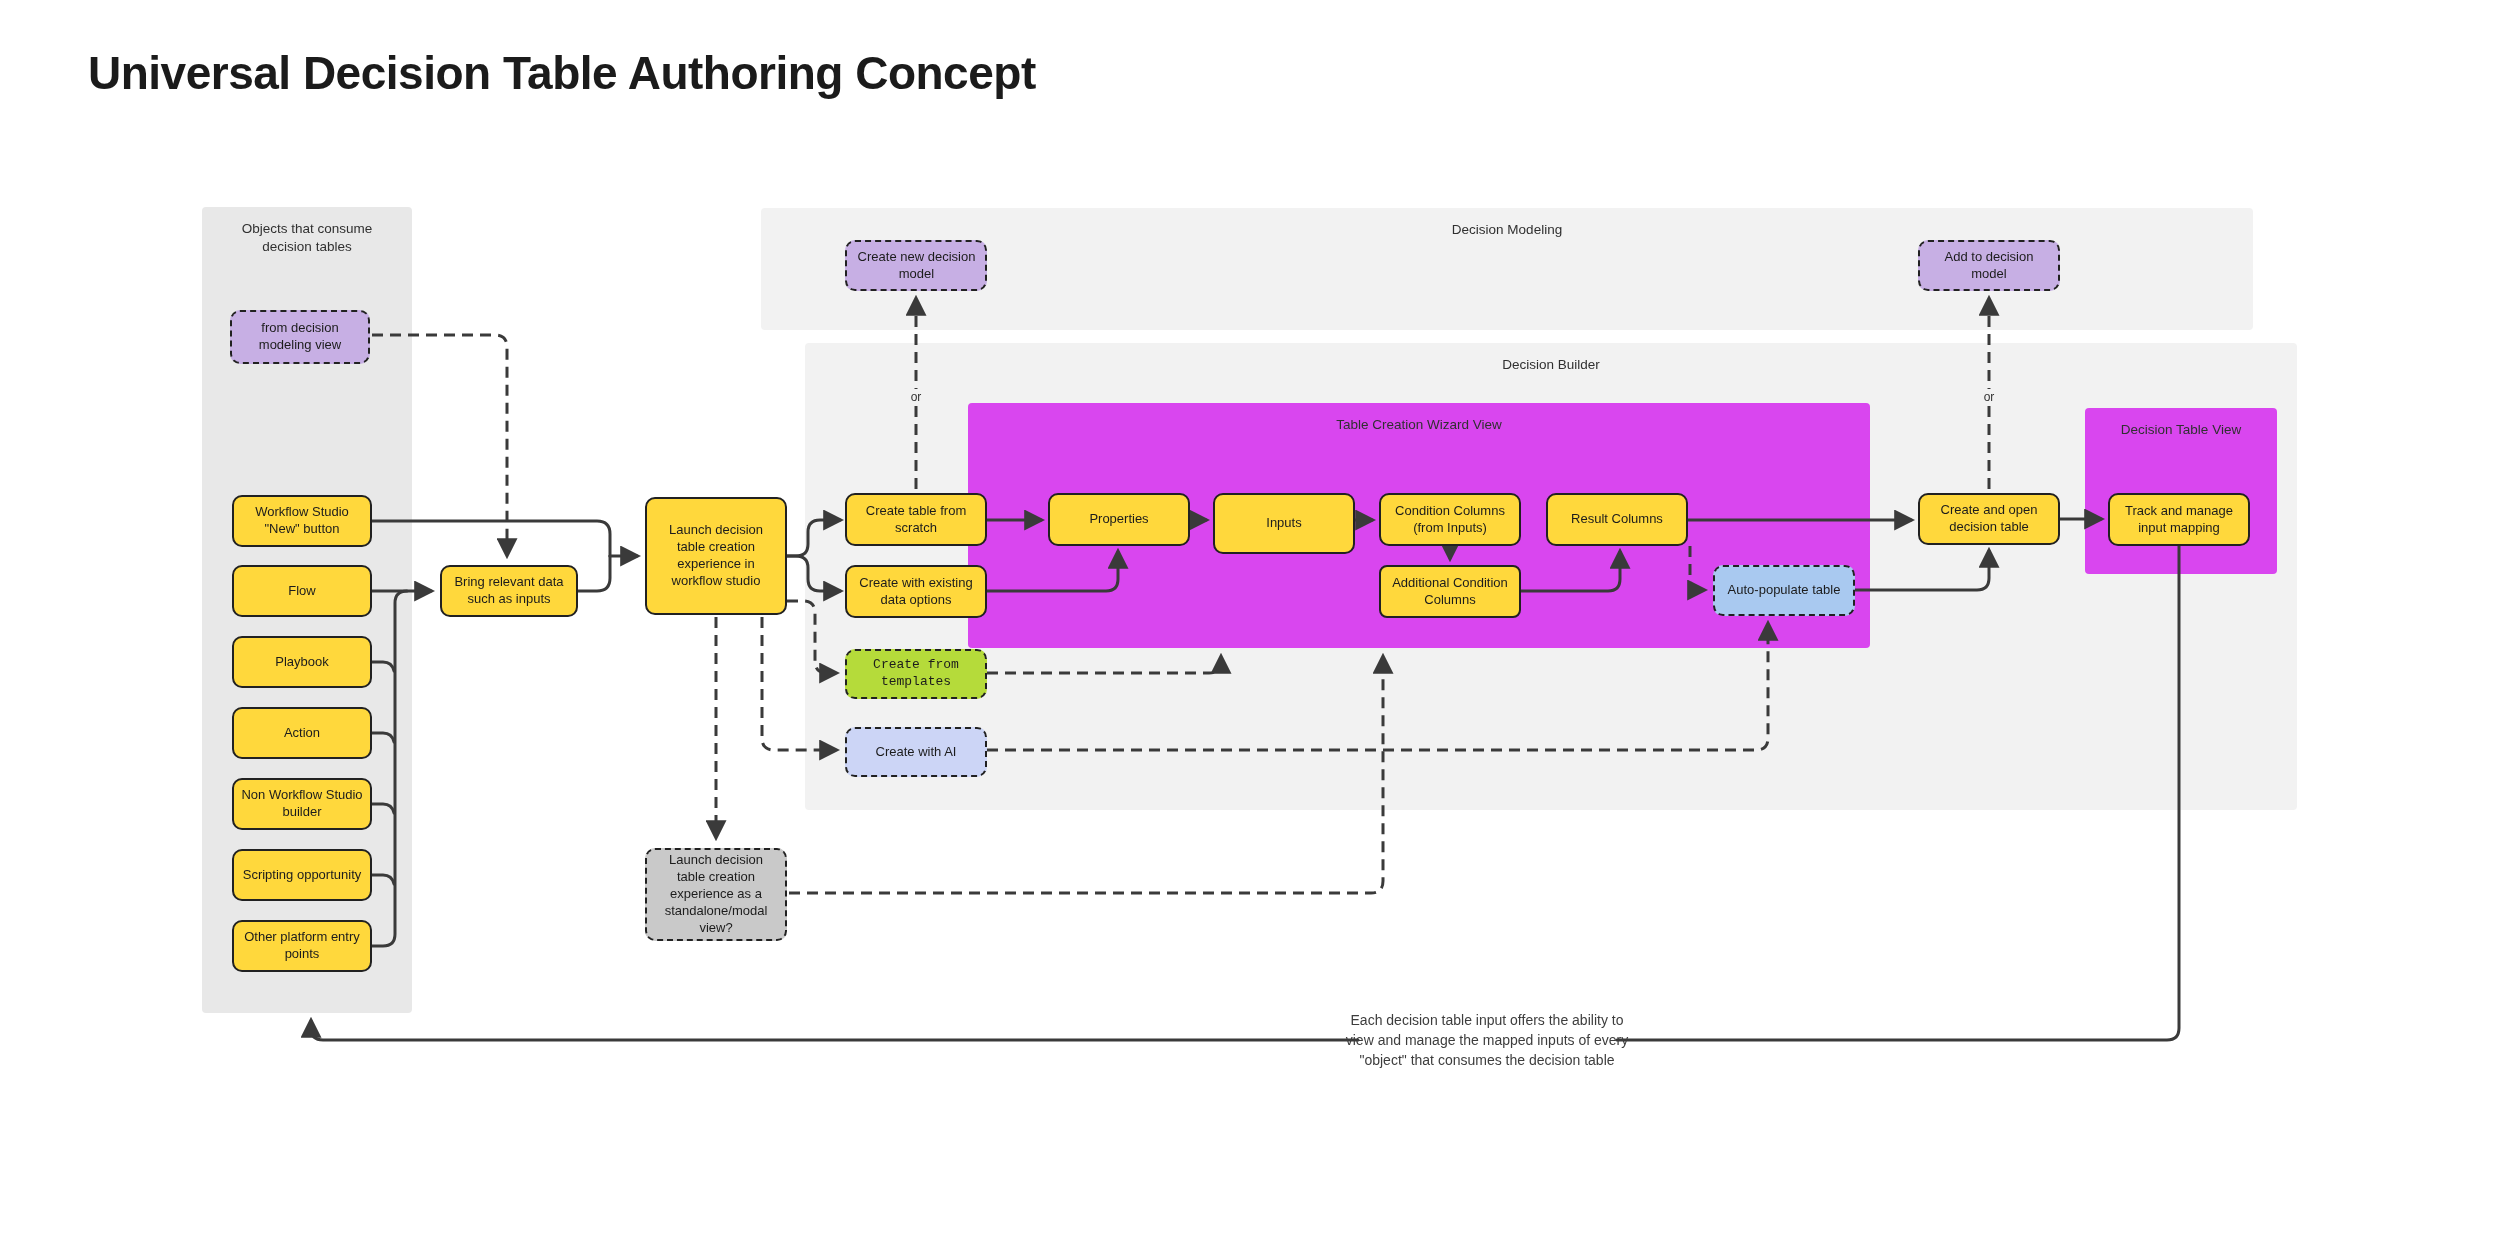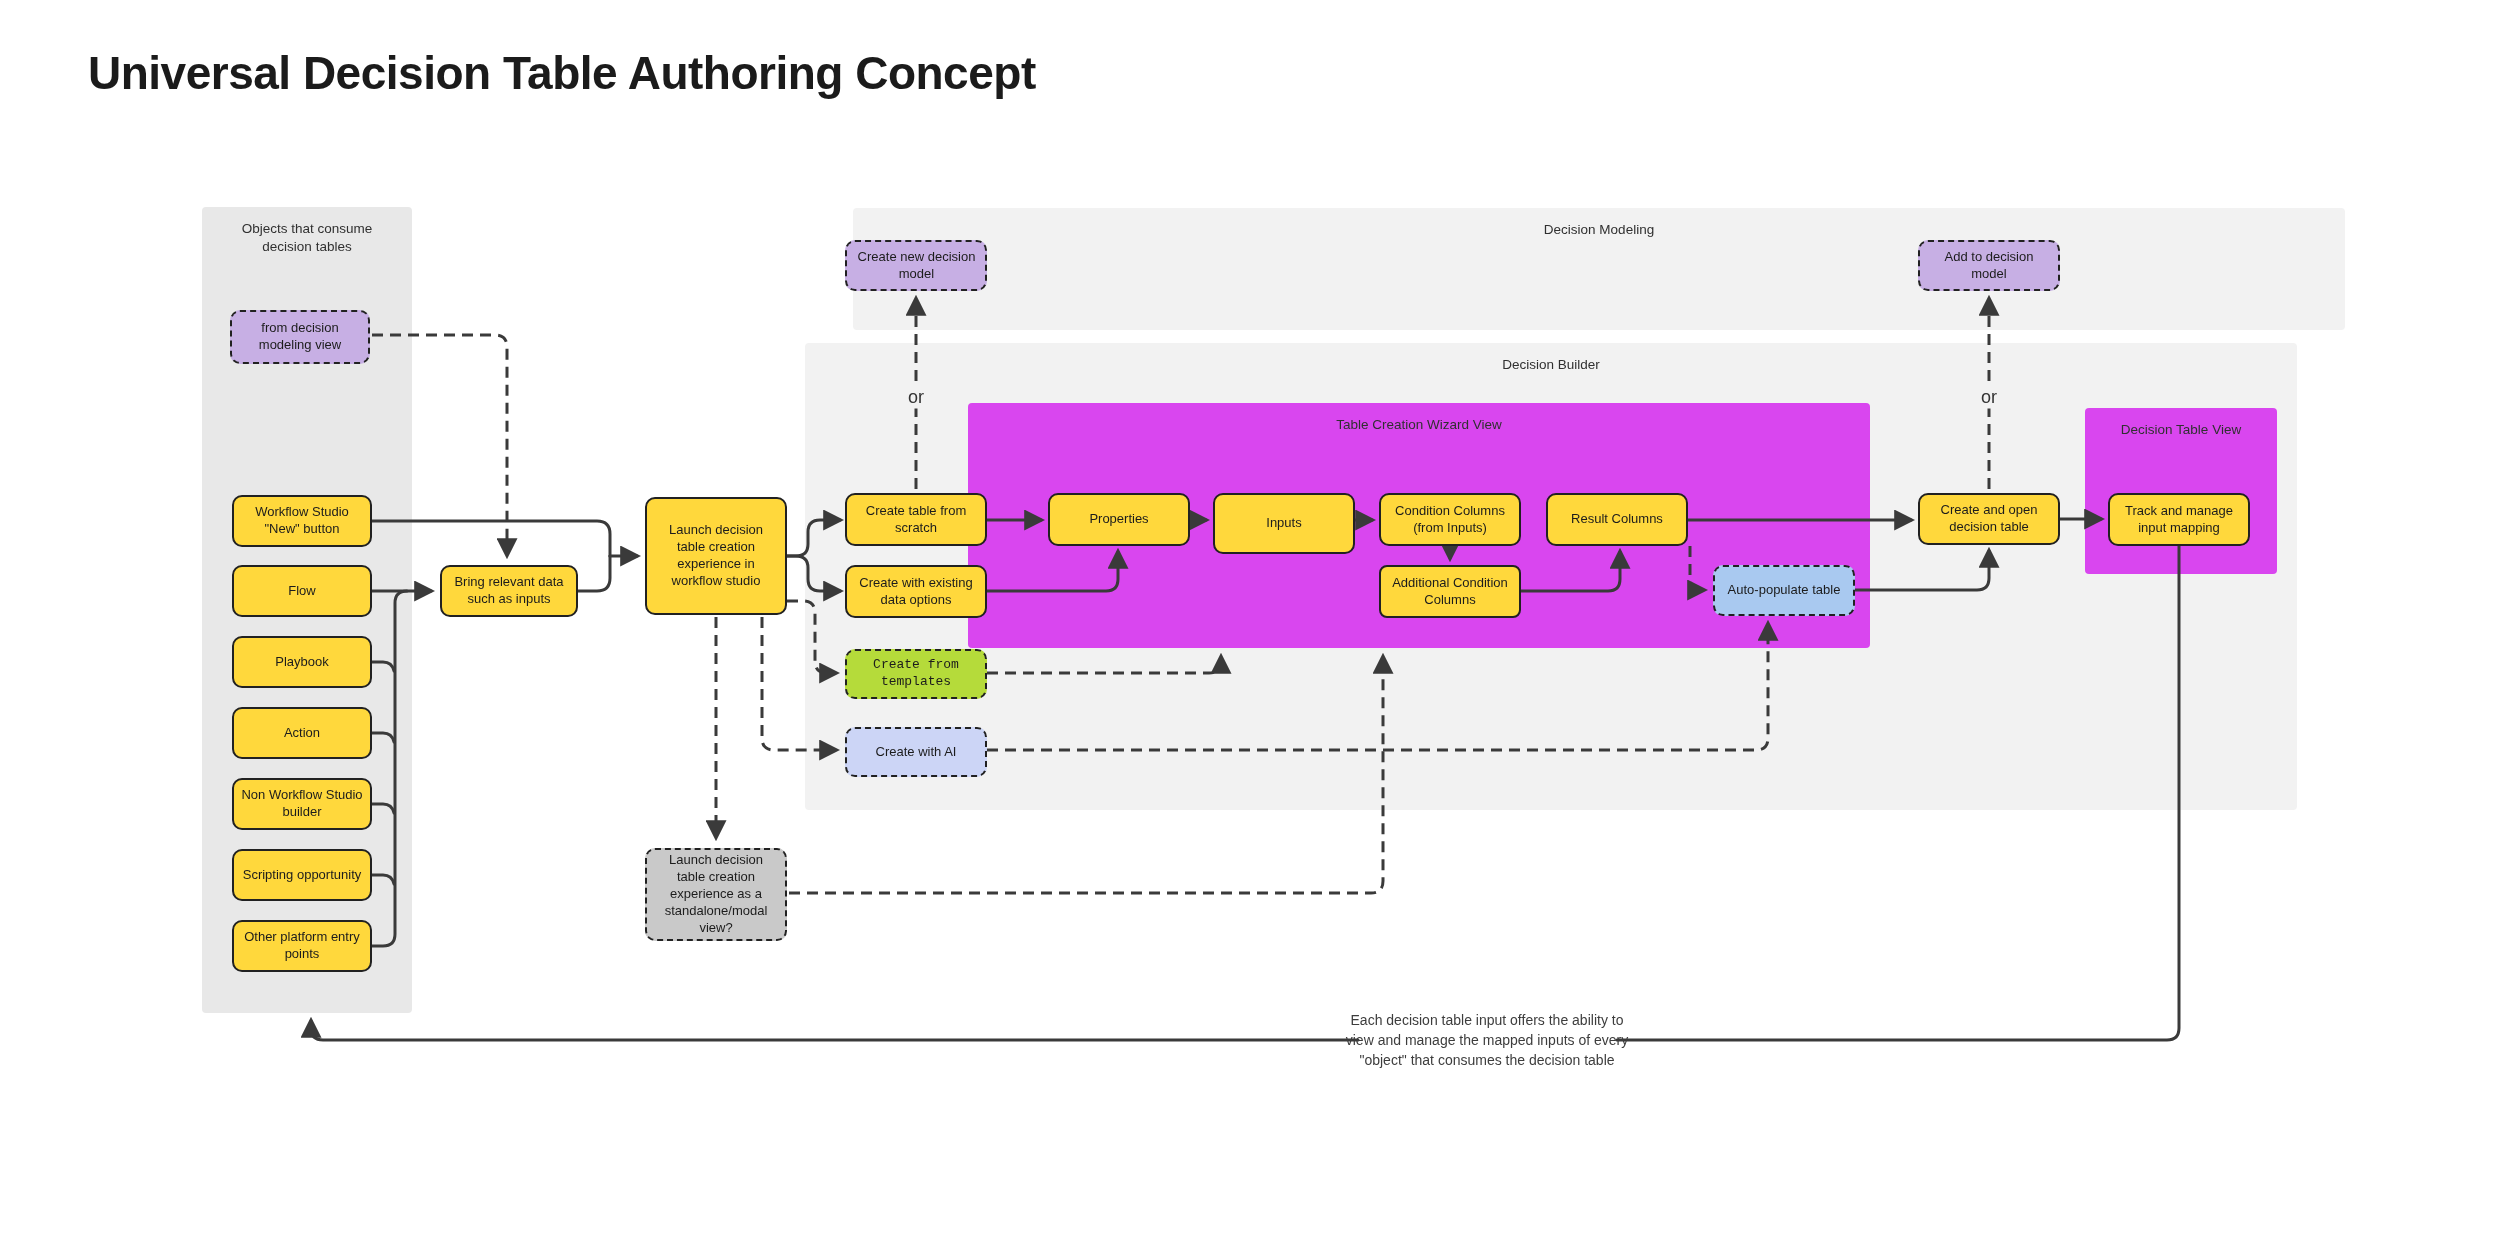--- a/index.html
+++ b/index.html
@@ -28,39 +28,39 @@
     font-size:13px;line-height:1.3;color:#1c1c1c;padding:3px 7px;
   }
   .node.dashed{border-style:dashed;}
   .node.purple{background:#c7afe4;}
   .node.green{background:#b5db3a;}
   .node.lavender{background:#ccd5f6;}
   .node.blue{background:#a9c9f0;}
   .node.graybox{background:#c9c9c9;}
   .or-label{
     position:absolute;transform:translate(-50%,-50%);
-    font-size:18px;color:#333;background:#f2f2f2;padding:1px 4px;
+    font-size:12px;color:#333;background:#f2f2f2;padding:1px 4px;
   }
   .annotation{
     position:absolute;left:1280px;top:1010px;width:414px;text-align:center;
     font-size:14px;line-height:20px;color:#3d3d3d;
   }
 </style>
 </head>
 <body>
 
 <div class="canvas">
 
   <div class="page-title">Universal Decision Table Authoring Concept</div>
 
   <div class="panel panel-leftgray" style="left:202px;top:207px;width:210px;height:806px;">
     <div class="panel-label pad">Objects that consume decision tables</div>
   </div>
 
-  <div class="panel panel-gray" style="left:853px;top:208px;width:1492px;height:122px;">
+  <div class="panel panel-gray" style="left:761px;top:208px;width:1492px;height:122px;">
     <div class="panel-label">Decision Modeling</div>
   </div>
 
   <div class="panel panel-gray" style="left:805px;top:343px;width:1492px;height:467px;">
     <div class="panel-label">Decision Builder</div>
   </div>
 
   <div class="panel panel-teal" style="left:968px;top:403px;width:902px;height:245px;">
     <div class="panel-label">Table Creation Wizard View</div>
   </div>

